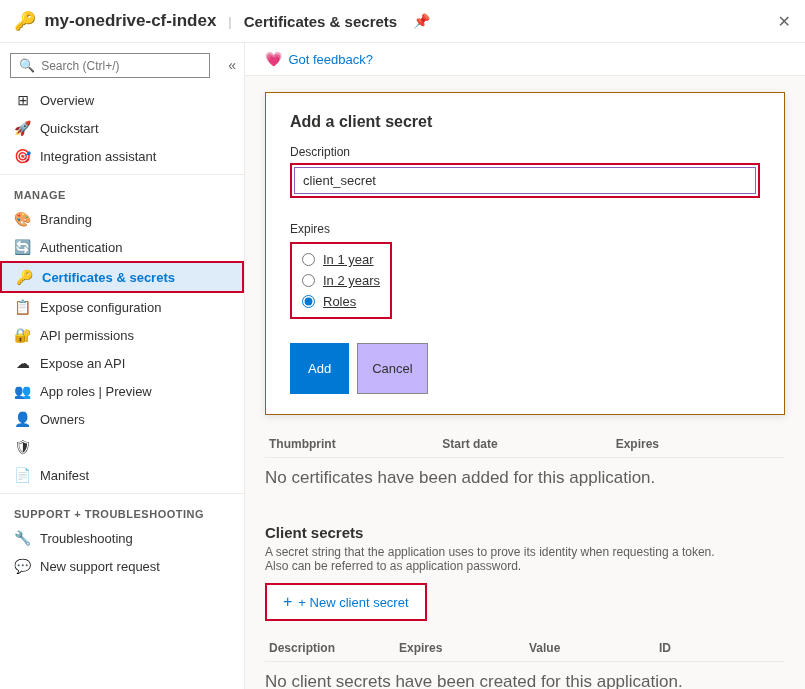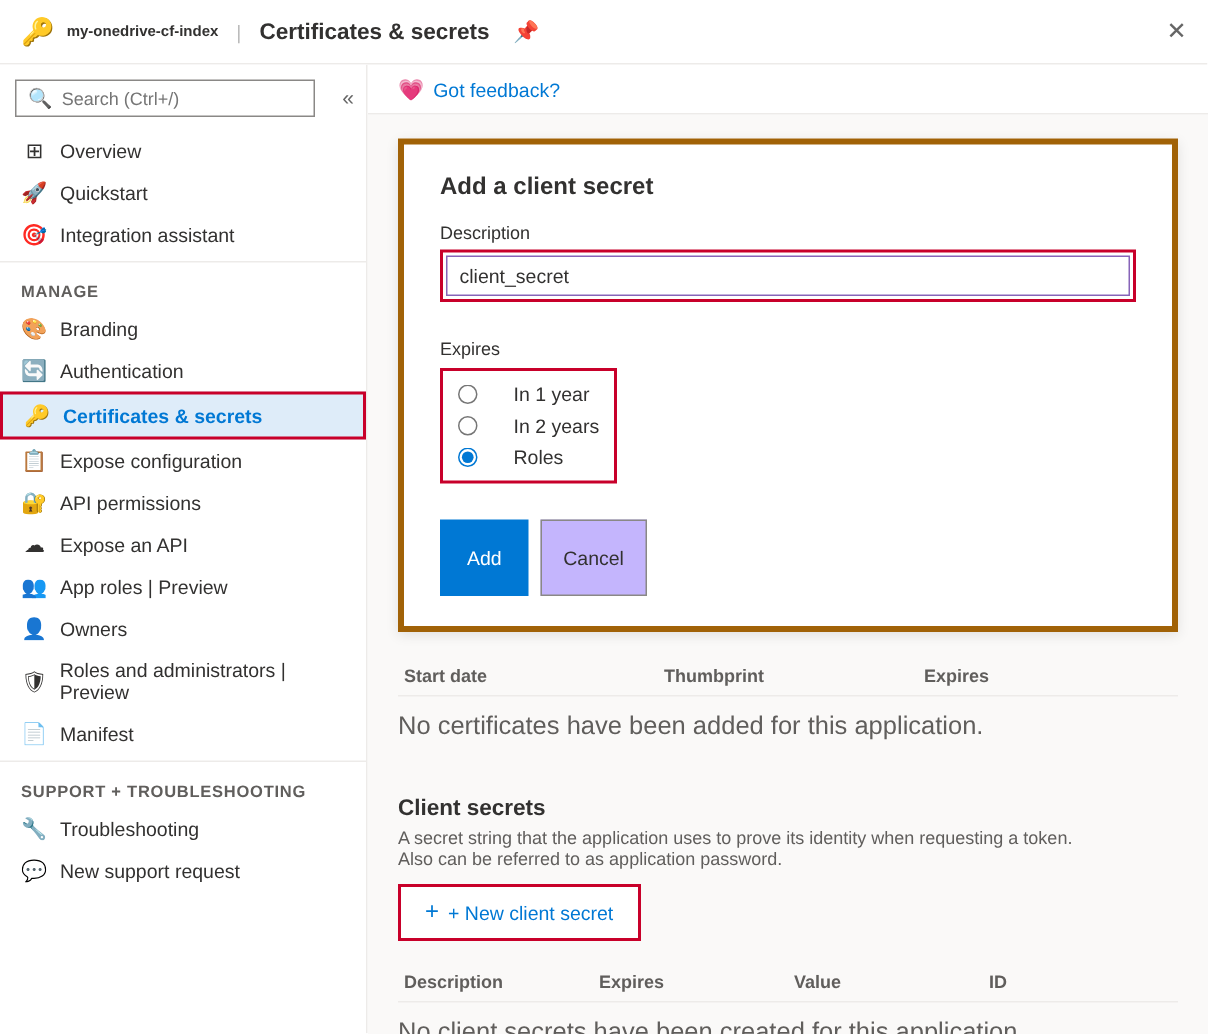--- a/index.html
+++ b/index.html
@@ -4,21 +4,21 @@
   <style>
     * { box-sizing: border-box; margin: 0; padding: 0; }
     body { font-family: 'Segoe UI', sans-serif; font-size: 13px; background: #fff; color: #323130; display: flex; flex-direction: column; height: 689px; width: 805px; overflow: hidden; }
 
     .title-bar {
       display: flex; align-items: center; padding: 10px 14px;
       border-bottom: 1px solid #edebe9; background: #fff;
       gap: 8px;
     }
     .title-bar-icon { color: #f5a623; font-size: 18px; }
-    .title-bar-text { font-size: 10px; font-weight: 600; color: #323130; }
+    .title-bar-text { font-size: 17px; font-weight: 600; color: #323130; }
     .title-bar-sep { color: #bbb; margin: 0 4px; }
     .title-bar-subtitle { font-size: 15px; font-weight: 600; color: #323130; }
     .title-bar-pin { margin-left: 8px; color: #666; cursor: pointer; font-size: 14px; }
     .title-bar-close { margin-left: auto; color: #666; cursor: pointer; font-size: 16px; }
 
     .main-layout { display: flex; flex: 1; overflow: hidden; }
 
     .sidebar {
       width: 245px; min-width: 245px; border-right: 1px solid #edebe9;
       overflow-y: auto; background: #fff; display: flex; flex-direction: column;
@@ -58,21 +58,21 @@
       display: flex; align-items: center; padding: 8px 20px; gap: 6px;
       background: #fff; border-bottom: 1px solid #edebe9; font-size: 13px; color: #0078d4;
     }
     .feedback-bar .heart { color: #e00; font-size: 14px; }
 
     .content-inner { padding: 16px 20px; flex: 1; }
 
     
     .dialog-card {
       background: #fff;
-      border: 4px solid #a16207;
+      border: 1px solid #a16207;
       box-shadow: 0 2px 8px rgba(0,0,0,0.1);
       padding: 20px 24px;
       margin-bottom: 16px;
       max-width: 520px;
     }
     .dialog-title { font-size: 16px; font-weight: 600; margin-bottom: 14px; }
 
     .form-label { font-size: 12px; color: #323130; margin-bottom: 4px; display: block; }
     .form-group { margin-bottom: 12px; }
 
@@ -88,21 +88,21 @@
       padding: 5px 8px;
       font-size: 13px;
       width: 100%;
       outline: none;
       color: #323130;
     }
 
     .expires-label { font-size: 12px; color: #323130; margin-bottom: 6px; }
 
     .radio-group { display: flex; flex-direction: column; gap: 6px; }
-    .radio-item { display: flex; align-items: center; gap: 24px; font-size: 13px; }
+    .radio-item { display: flex; align-items: center; gap: 8px; font-size: 13px; text-decoration: underline; }
     .radio-item input[type=radio] { accent-color: #0078d4; }
 
     .expires-group-outer {
       border: 2px solid #c8002a;
       padding: 8px 10px;
       display: inline-block;
       margin-bottom: 14px;
       background: #fff;
     }
 
@@ -211,21 +211,20 @@
     <div class="nav-item">
       <span class="nav-icon">👥</span>
       <span>App roles | Preview</span>
     </div>
     <div class="nav-item">
       <span class="nav-icon">👤</span>
       <span>Owners</span>
     </div>
     <div class="nav-item">
       <span class="nav-icon">🛡</span>
-      <span>Roles and administrators | Preview</span>
     </div>
     <div class="nav-item">
       <span class="nav-icon">📄</span>
       <span>Manifest</span>
     </div>
 
     <div class="divider"></div>
     <div class="nav-section-label">Support + Troubleshooting</div>
 
     <div class="nav-item">
@@ -278,22 +277,22 @@
         </div>
 
         <div class="btn-row">
           <button class="btn-add">Add</button>
           <button class="btn-cancel">Cancel</button>
         </div>
       </div>
 
       <div style="margin-bottom: 8px;">
         <div class="table-header">
+          <div class="col">Thumbprint</div>
           <div class="col">Start date</div>
-          <div class="col">Thumbprint</div>
           <div class="col">Expires</div>
         </div>
         <div class="no-data">No certificates have been added for this application.</div>
       </div>
 
       <div class="secrets-section">
         <div class="section-heading">Client secrets</div>
         <div class="section-sub" style="white-space: pre-line;">A secret string that the application uses to prove its identity when requesting a token.
 Also can be referred to as application password.</div>
 

